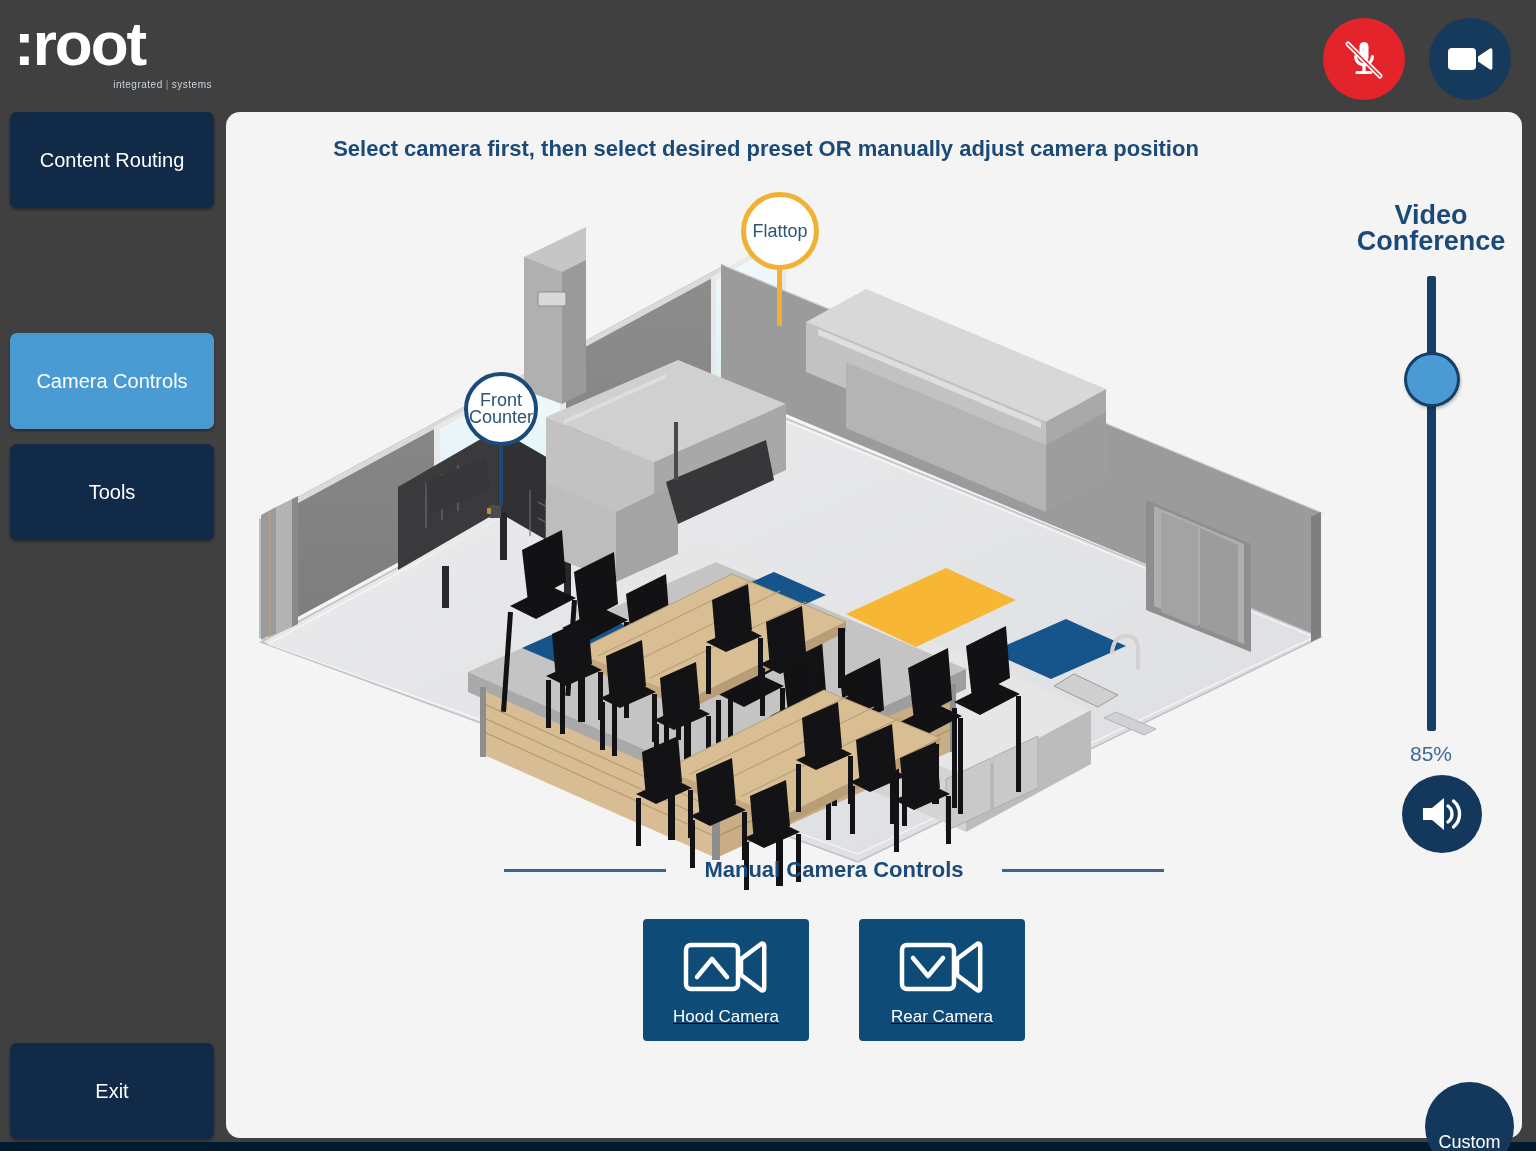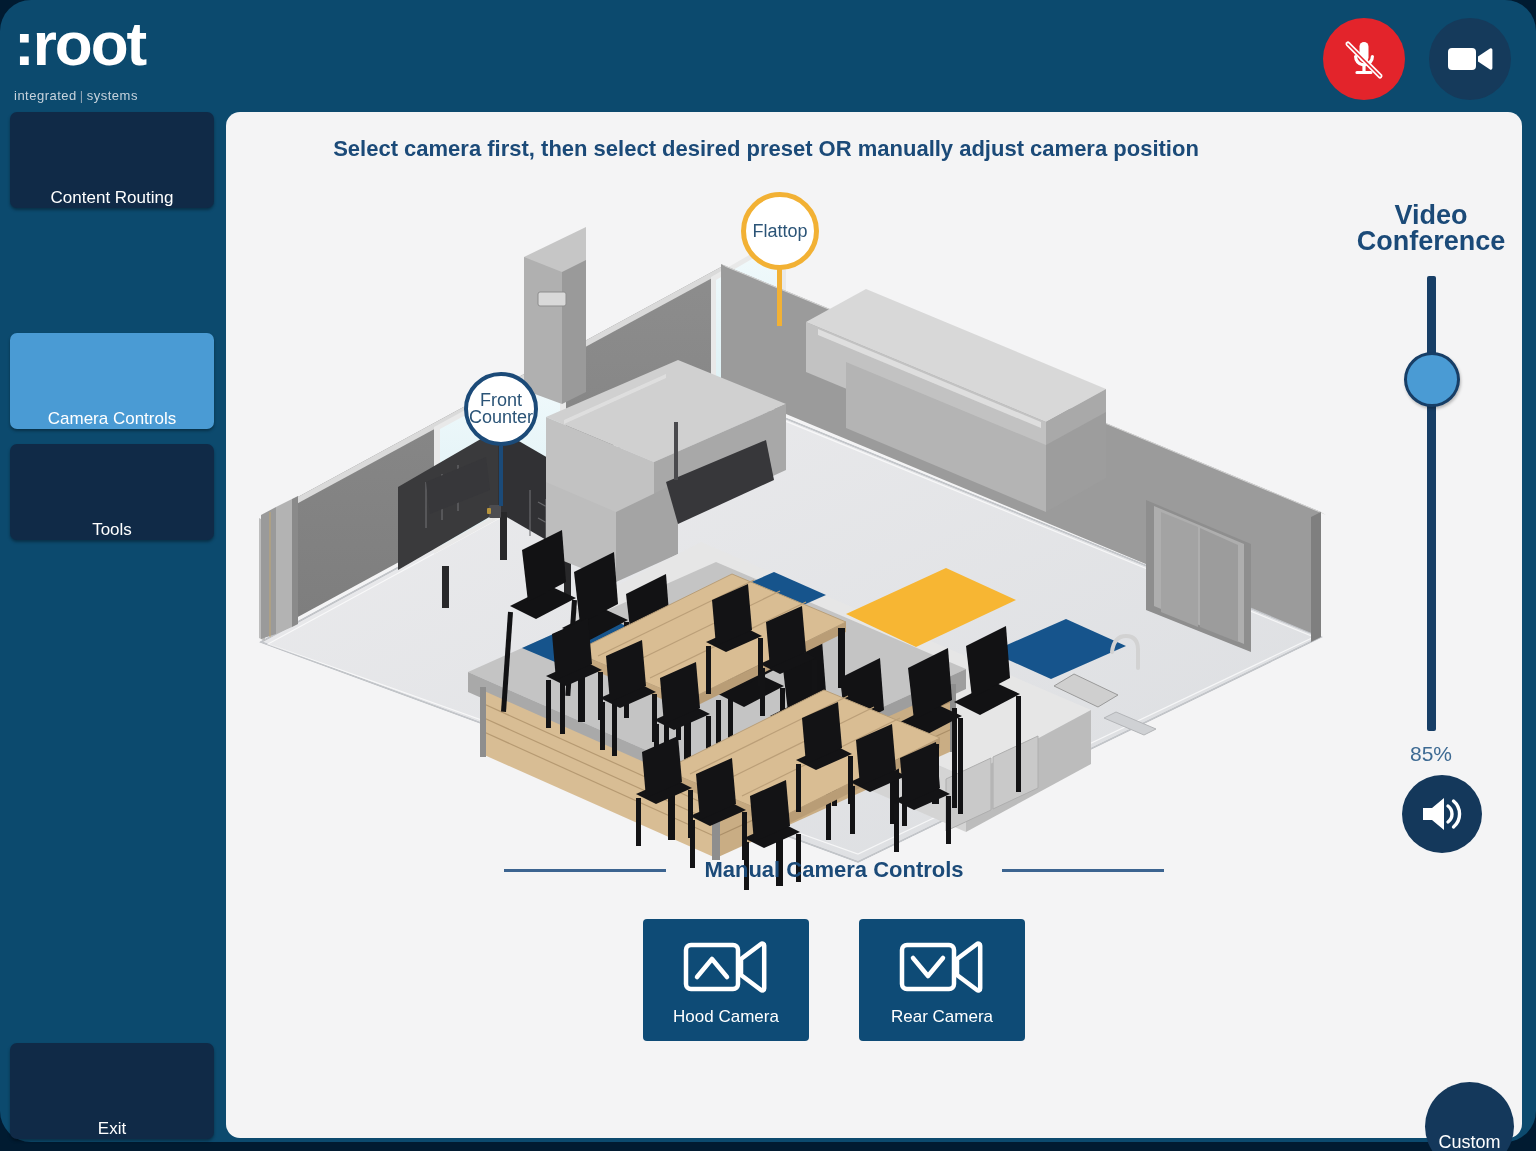--- a/index.html
+++ b/index.html
@@ -2,49 +2,49 @@
 <html><head>
 <meta charset="utf-8">
 <style>
   * { box-sizing: border-box; margin: 0; padding: 0; }
   html, body {
     width: 1536px; height: 1151px;
     background: #011b31;
     font-family: "Liberation Sans", sans-serif;
     overflow: hidden;
   }
-  #app { position: relative; width: 1536px; height: 1142px; background: #0c4a6e; border-radius: 31px; }
+  #app { position: relative; width: 1536px; height: 1142px; background: #404040; }
 
   
   .topbar { position: absolute; left: 0; top: 0; width: 1536px; height: 112px; }
   .logo { position: absolute; left: 14px; top: 12px; width: 200px; height: 90px; }
   .logo-word {
     font-size: 62px; font-weight: 700; color: #ffffff; letter-spacing: -2px;
     line-height: 64px; font-family: "Liberation Sans", sans-serif;
   }
   .logo-sub {
-    font-size: 13px; color: #c7d3dd; letter-spacing: 0.5px;
-    text-align: left; margin-top: 12px; padding-right: 2px;
+    font-size: 10px; color: #c7d3dd; letter-spacing: 0.5px;
+    text-align: right; margin-top: 3px; padding-right: 2px;
   }
   .logo-sub .bar { color: #8fa3b3; padding: 0 3px; }
 
   .round-btn {
     position: absolute; border-radius: 50%; display: flex;
     align-items: center; justify-content: center; cursor: pointer;
   }
   .mic-btn { left: 1323px; top: 18px; width: 82px; height: 82px; background: #e3242b; }
   .cam-btn { left: 1429px; top: 18px; width: 82px; height: 82px; background: #153a5b; }
 
   
   .sidebar { position: absolute; left: 0; top: 112px; width: 226px; height: 1039px; }
   .side-btn {
     position: absolute; left: 10px; width: 204px; height: 96px;
     background: #102a47; border-radius: 7px; color: #ffffff;
-    display: flex; align-items: flex-end; justify-content: center;
-    font-size: 17px; cursor: pointer; box-shadow: 0 2px 3px rgba(0,0,0,.35);
+    display: flex; align-items: center; justify-content: center;
+    font-size: 20px; cursor: pointer; box-shadow: 0 2px 3px rgba(0,0,0,.35);
   }
   .side-btn.active { background: #4a9bd4; }
   .side-btn.exit { left: 10px; top: 931px; }
 
   
   .panel {
     position: absolute; left: 226px; top: 112px;
     width: 1296px; height: 1026px;
     background: #f4f4f5; border-radius: 14px;
   }
@@ -70,21 +70,21 @@
   .pin-front .pin-stem { left: 35px; top: 74px; width: 4px; height: 60px; background: #1b4a78; }
   .pin-flat .pin-circle { left: 0; top: 0; width: 78px; height: 78px; border: 5px solid #f2b134; }
   .pin-flat .pin-stem { left: 36px; top: 76px; width: 5px; height: 58px; background: #f2b134; }
 
   
   .mcc { position: absolute; left: 278px; top: 745px; width: 660px; }
   .mcc-head { position: relative; display: flex; align-items: center; width: 100%; gap: 28px; }
   .mcc-line { flex: 1; height: 3px; background: #3c6490; }
   .mcc-title { padding: 0 10px; font-size: 22px; font-weight: 700; color: #1b4a78; white-space: nowrap; }
 
-  .mcc-btns { display: flex; justify-content: center; gap: 50px; margin-top: 36px; }
+  .mcc-btns { display: flex; justify-content: center; gap: 50px; margin-top: 36px; text-decoration: underline; }
   .cam-tile {
     width: 166px; height: 122px; background: #0f4c75cc; background: #0e4b76;
     border-radius: 4px; color: #ffffff; cursor: pointer;
     display: flex; flex-direction: column; align-items: center; justify-content: flex-start;
     padding-top: 18px;
   }
   .cam-tile .lbl { font-size: 17px; margin-top: 10px; }
 
   
   .vol { position: absolute; left: 1130px; top: 90px; width: 150px; height: 800px; }

